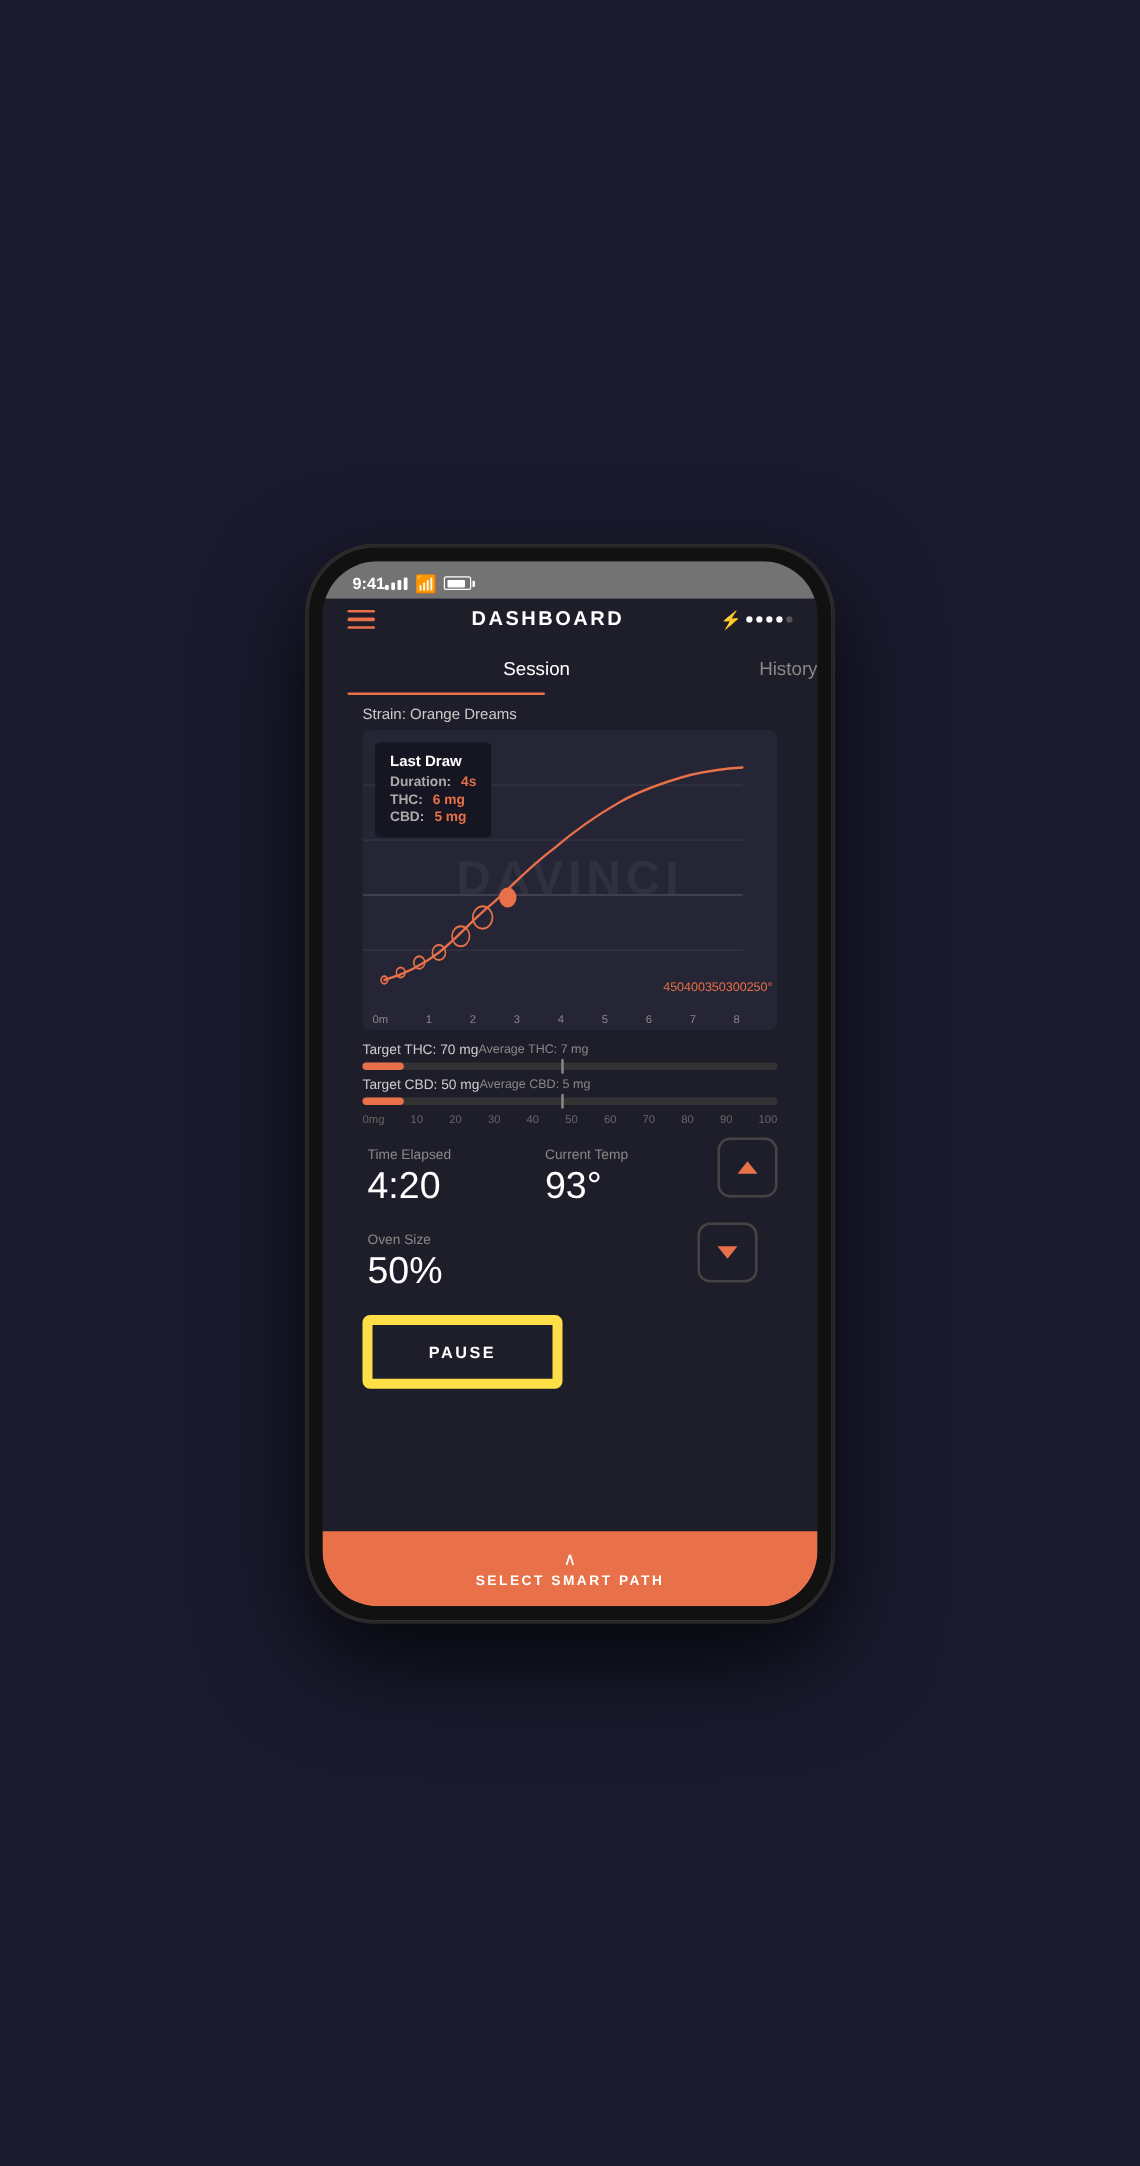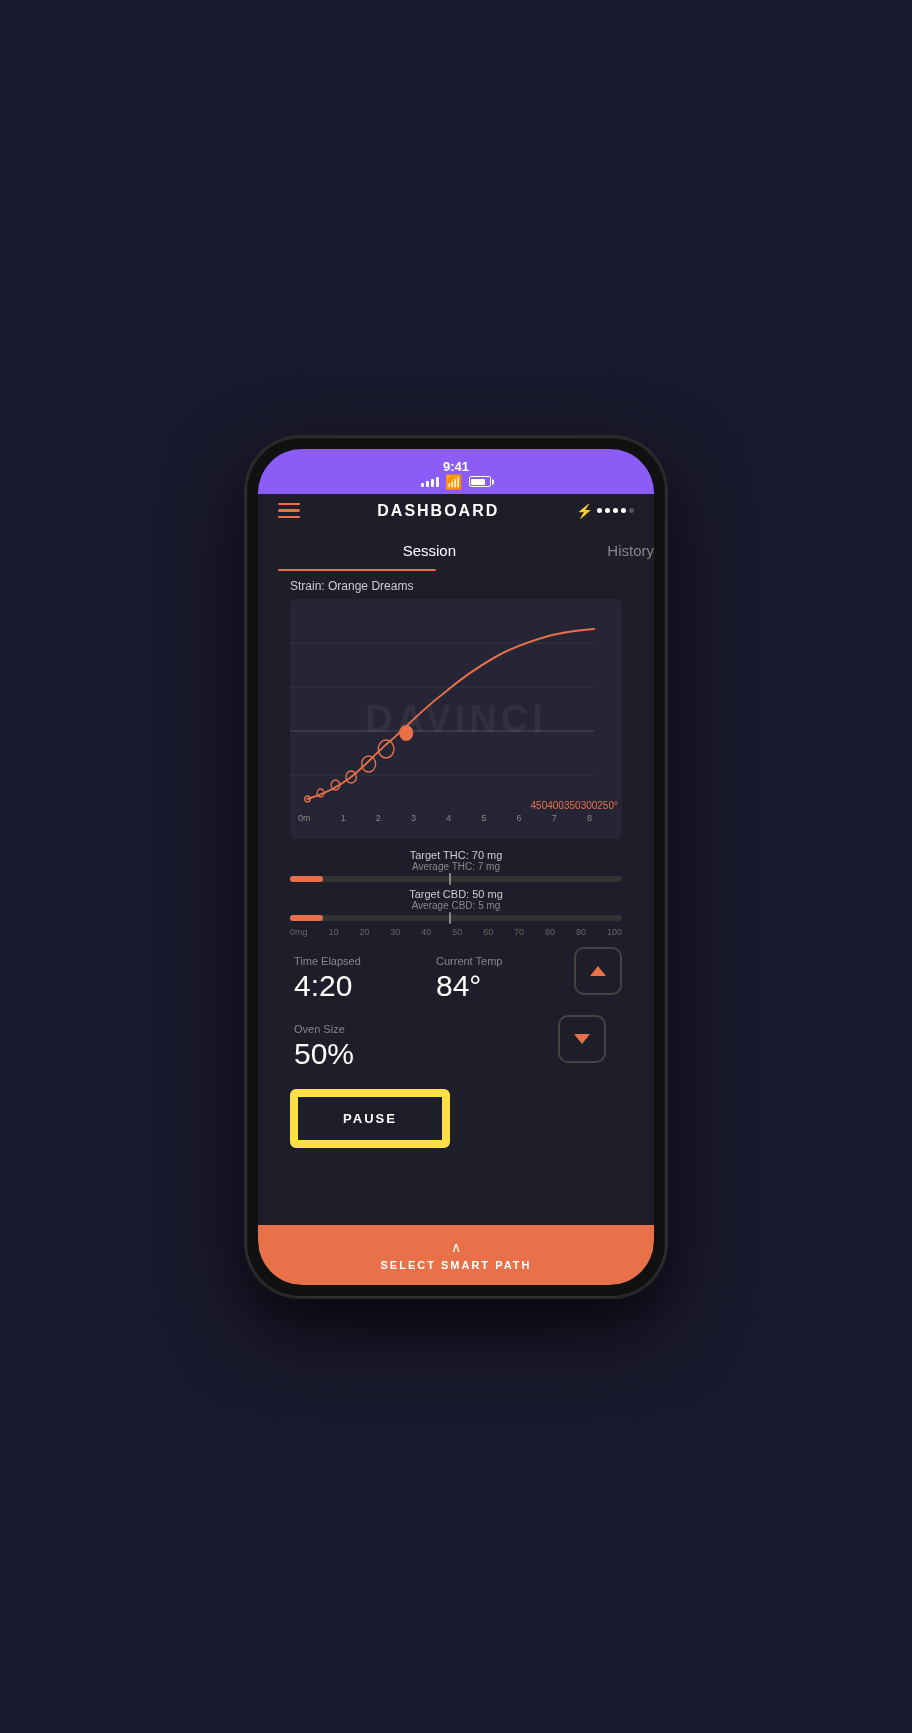--- a/index.html
+++ b/index.html
@@ -24,27 +24,25 @@
       width: 100%;
       height: 100%;
       background: #1e1e2a;
       border-radius: 44px;
       overflow: hidden;
       display: flex;
       flex-direction: column;
     }
     
     .status-bar {
-      background: #8b5cf6;
+      background: #737373;
       padding: 10px 24px 4px;
       display: flex;
-      justify-content: space-between;
       align-items: center;
       flex-shrink: 0;
-      flex-direction: column;
     }
     .status-time {
       color: #fff;
       font-size: 13px;
       font-weight: 600;
     }
     .status-icons {
       display: flex;
       align-items: center;
       gap: 6px;
@@ -237,21 +235,21 @@
       align-items: flex-end;
     }
     .y-label {
       color: #e8714a;
       font-size: 10px;
       line-height: 1;
     }
     
     .chart-x-labels {
       position: absolute;
-      bottom: 16px;
+      bottom: 4px;
       left: 8px;
       right: 30px;
       display: flex;
       justify-content: space-between;
     }
     .x-label {
       color: #888;
       font-size: 9px;
     }
     
@@ -261,24 +259,23 @@
       left: 0;
       width: 100%;
       height: calc(100% - 20px);
     }
     
     .progress-section {
       margin-top: 10px;
     }
     .progress-row-header {
       display: flex;
-      justify-content: space-between;
+      justify-content: flex-start;
       align-items: center;
       margin-bottom: 4px;
-      flex-direction: column;
     }
     .progress-label {
       color: #ccc;
       font-size: 11px;
     }
     .progress-avg {
       color: #888;
       font-size: 10px;
     }
     .progress-track {
@@ -466,20 +463,35 @@
     </div>
 
     <div class="main-content">
 
       <div class="strain-label">Strain: Orange Dreams</div>
 
       <div class="chart-container">
 
         <div class="chart-watermark">DAVINCI</div>
 
+        <div class="chart-info-box">
+          <div class="chart-info-title">Last Draw</div>
+          <div class="chart-info-row">
+            <span class="chart-info-label">Duration:</span>
+            <span class="chart-info-value">4s</span>
+          </div>
+          <div class="chart-info-row">
+            <span class="chart-info-label">THC:</span>
+            <span class="chart-info-value">6 mg</span>
+          </div>
+          <div class="chart-info-row">
+            <span class="chart-info-label">CBD:</span>
+            <span class="chart-info-value">5 mg</span>
+          </div>
+        </div>
 
         <div class="chart-y-labels">
           <span class="y-label">450</span>
           <span class="y-label">400</span>
           <span class="y-label">350</span>
           <span class="y-label">300</span>
           <span class="y-label">250°</span>
         </div>
 
         <svg class="chart-svg" viewBox="0 0 380 220" preserveAspectRatio="none">
@@ -551,21 +563,21 @@
 
       <div class="stats-row">
 
         <div class="stat-cell">
           <div class="stat-label">Time Elapsed</div>
           <div class="stat-value">4:20</div>
         </div>
 
         <div class="stat-cell">
           <div class="stat-label">Current Temp</div>
-          <div class="stat-value">84°</div>
+          <div class="stat-value">93°</div>
         </div>
 
         <div class="temp-control-col">
           <button class="temp-btn temp-btn-up">
             <div class="temp-btn-arrow"></div>
           </button>
         </div>
       </div>
 
       <div class="stats-row">

